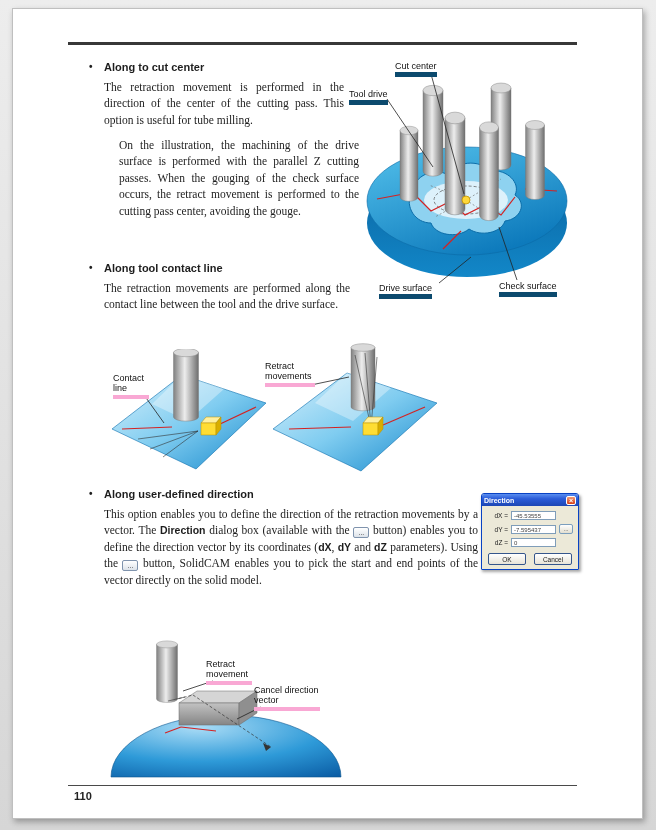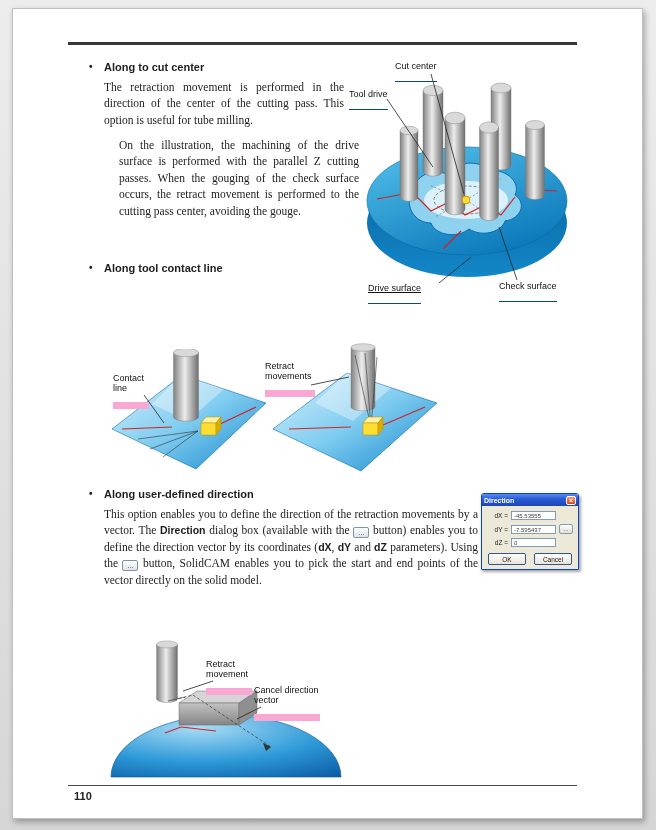--- a/index.html
+++ b/index.html
@@ -8,22 +8,22 @@
   .canvas { position:relative; width:656px; height:830px; background:linear-gradient(#ededed,#d6d6d6); overflow:hidden; }
   .sheet { position:absolute; left:12px; top:8px; width:631px; height:811px; background:#ffffff; border:1px solid #bfbfbf; box-shadow:2px 3px 6px rgba(0,0,0,0.30); }
   .rule-top { position:absolute; left:55px; top:33px; width:509px; height:3px; background:#383838; }
   .rule-bottom { position:absolute; left:55px; top:776px; width:509px; height:1px; background:#4a4a4a; }
   .pageno { position:absolute; left:61px; top:781px; font:bold 11px "Liberation Sans", sans-serif; color:#222;text-align:center; }
   .head { position:absolute; display:flex; font:bold 11px "Liberation Sans", sans-serif; color:#1e1e1e; }
   .blt { width:15px; font-size:10px; }
   .body { position:absolute; font:11.5px/16.4px "Liberation Serif", serif; text-align:justify; color:#1d1d1d; }
   .fig { position:absolute; }
   .fig svg { position:absolute; }
-  .lbl { position:absolute; font:9px/10px "Liberation Sans", sans-serif; color:#111; border-bottom:1px solid #0c4a6e; padding-bottom:10px; white-space:nowrap;text-align:right; }
-  .lbl2 { position:absolute; font:9px/10px "Liberation Sans", sans-serif; color:#111; border-bottom:7px solid #f9a8d4; padding-bottom:9px; }
+  .lbl { position:absolute; font:9px/10px "Liberation Sans", sans-serif; color:#111; border-bottom:5px solid #0c4a6e; padding-bottom:1px; white-space:nowrap;text-align:right; }
+  .lbl2 { position:absolute; font:9px/10px "Liberation Sans", sans-serif; color:#111; border-bottom:4px solid #f9a8d4; padding-bottom:2px; }
   .ib { display:inline-block; width:16px; height:11px; border:1px solid #7f93ad; border-radius:2px;
        background:linear-gradient(#ffffff,#dde3ea); font:7px/9px "Liberation Sans", sans-serif;
        text-align:center; vertical-align:-1px; color:#333; }
   .bold-sans { font-family:"Liberation Sans", sans-serif; font-weight:bold; font-size:10.5px; }
 
   
   .dialog { position:absolute; left:468px; top:484px; width:98px; background:#ece9d8; border:1px solid #0842c4;
             border-radius:3px 3px 1px 1px; box-shadow:1.5px 2px 3px rgba(0,0,0,0.35); overflow:hidden; }
   .dlg-title { height:12px; background:linear-gradient(180deg,#5a8ef0 0%,#2b5cd8 40%,#1c46b4 100%);
                display:flex; align-items:center; justify-content:space-between; padding:0 2px;
@@ -122,28 +122,29 @@
         <circle cx="123" cy="141" r="4" fill="#ffd83a" stroke="#c09000" stroke-width="0.8"></circle>
         <g stroke="#222" stroke-width="0.8">
           <line x1="88" y1="15" x2="121" y2="135"></line>
           <line x1="44" y1="40" x2="90" y2="108"></line>
           <line x1="96" y1="224" x2="128" y2="198"></line>
           <line x1="174" y1="221" x2="156" y2="168"></line>
         </g>
       </svg>
       <span class="lbl" style="left:52px; top:2px;">Cut center</span>
       <span class="lbl" style="left:6px; top:30px;">Tool drive</span>
-      <span class="lbl" style="left:25px; top:224px;text-decoration:underline;">Drive surface</span>
+      <span class="lbl" style="left:36px; top:224px;">Drive surface</span>
       <span class="lbl" style="left:156px; top:222px;">Check surface</span>
     </div>
 
     <div class="head" style="left:76px; top:253px;">
       <span class="blt">•</span>
       <span>Along tool contact line</span>
     </div>
+    <p class="body" style="left:91px; top:271px; width:246px;">The retraction movements are performed along the contact line between the tool and the drive surface.</p>
 
     <div class="fig" style="left:88px; top:330px; width:352px; height:142px;">
       <svg style="left:5px; top:10px;" width="165" height="128" viewBox="0 0 165 128">
         <path d="M6,80 L76,26 L160,54 L90,120 Z" fill="url(#quadG)" stroke="#0c6fae" stroke-width="0.6"></path>
         <path d="M76,26 L118,40 L82,72 L46,55 Z" fill="rgba(255,255,255,0.35)"></path>
         <path d="M16,80 L66,78" stroke="#d42222" stroke-width="1.2" fill="none"></path>
         <path d="M112,76 L150,58" stroke="#d42222" stroke-width="1.2" fill="none"></path>
         <use href="#cyl" transform="translate(80,68) scale(1.25,0.92)"></use>
         <path d="M95,74 L100,68 L115,68 L110,74 Z" fill="#fff0a0" stroke="#b89000" stroke-width="0.5"></path>
         <rect x="95" y="74" width="15" height="12" fill="#ffdd33" stroke="#b89000" stroke-width="0.5"></rect>

